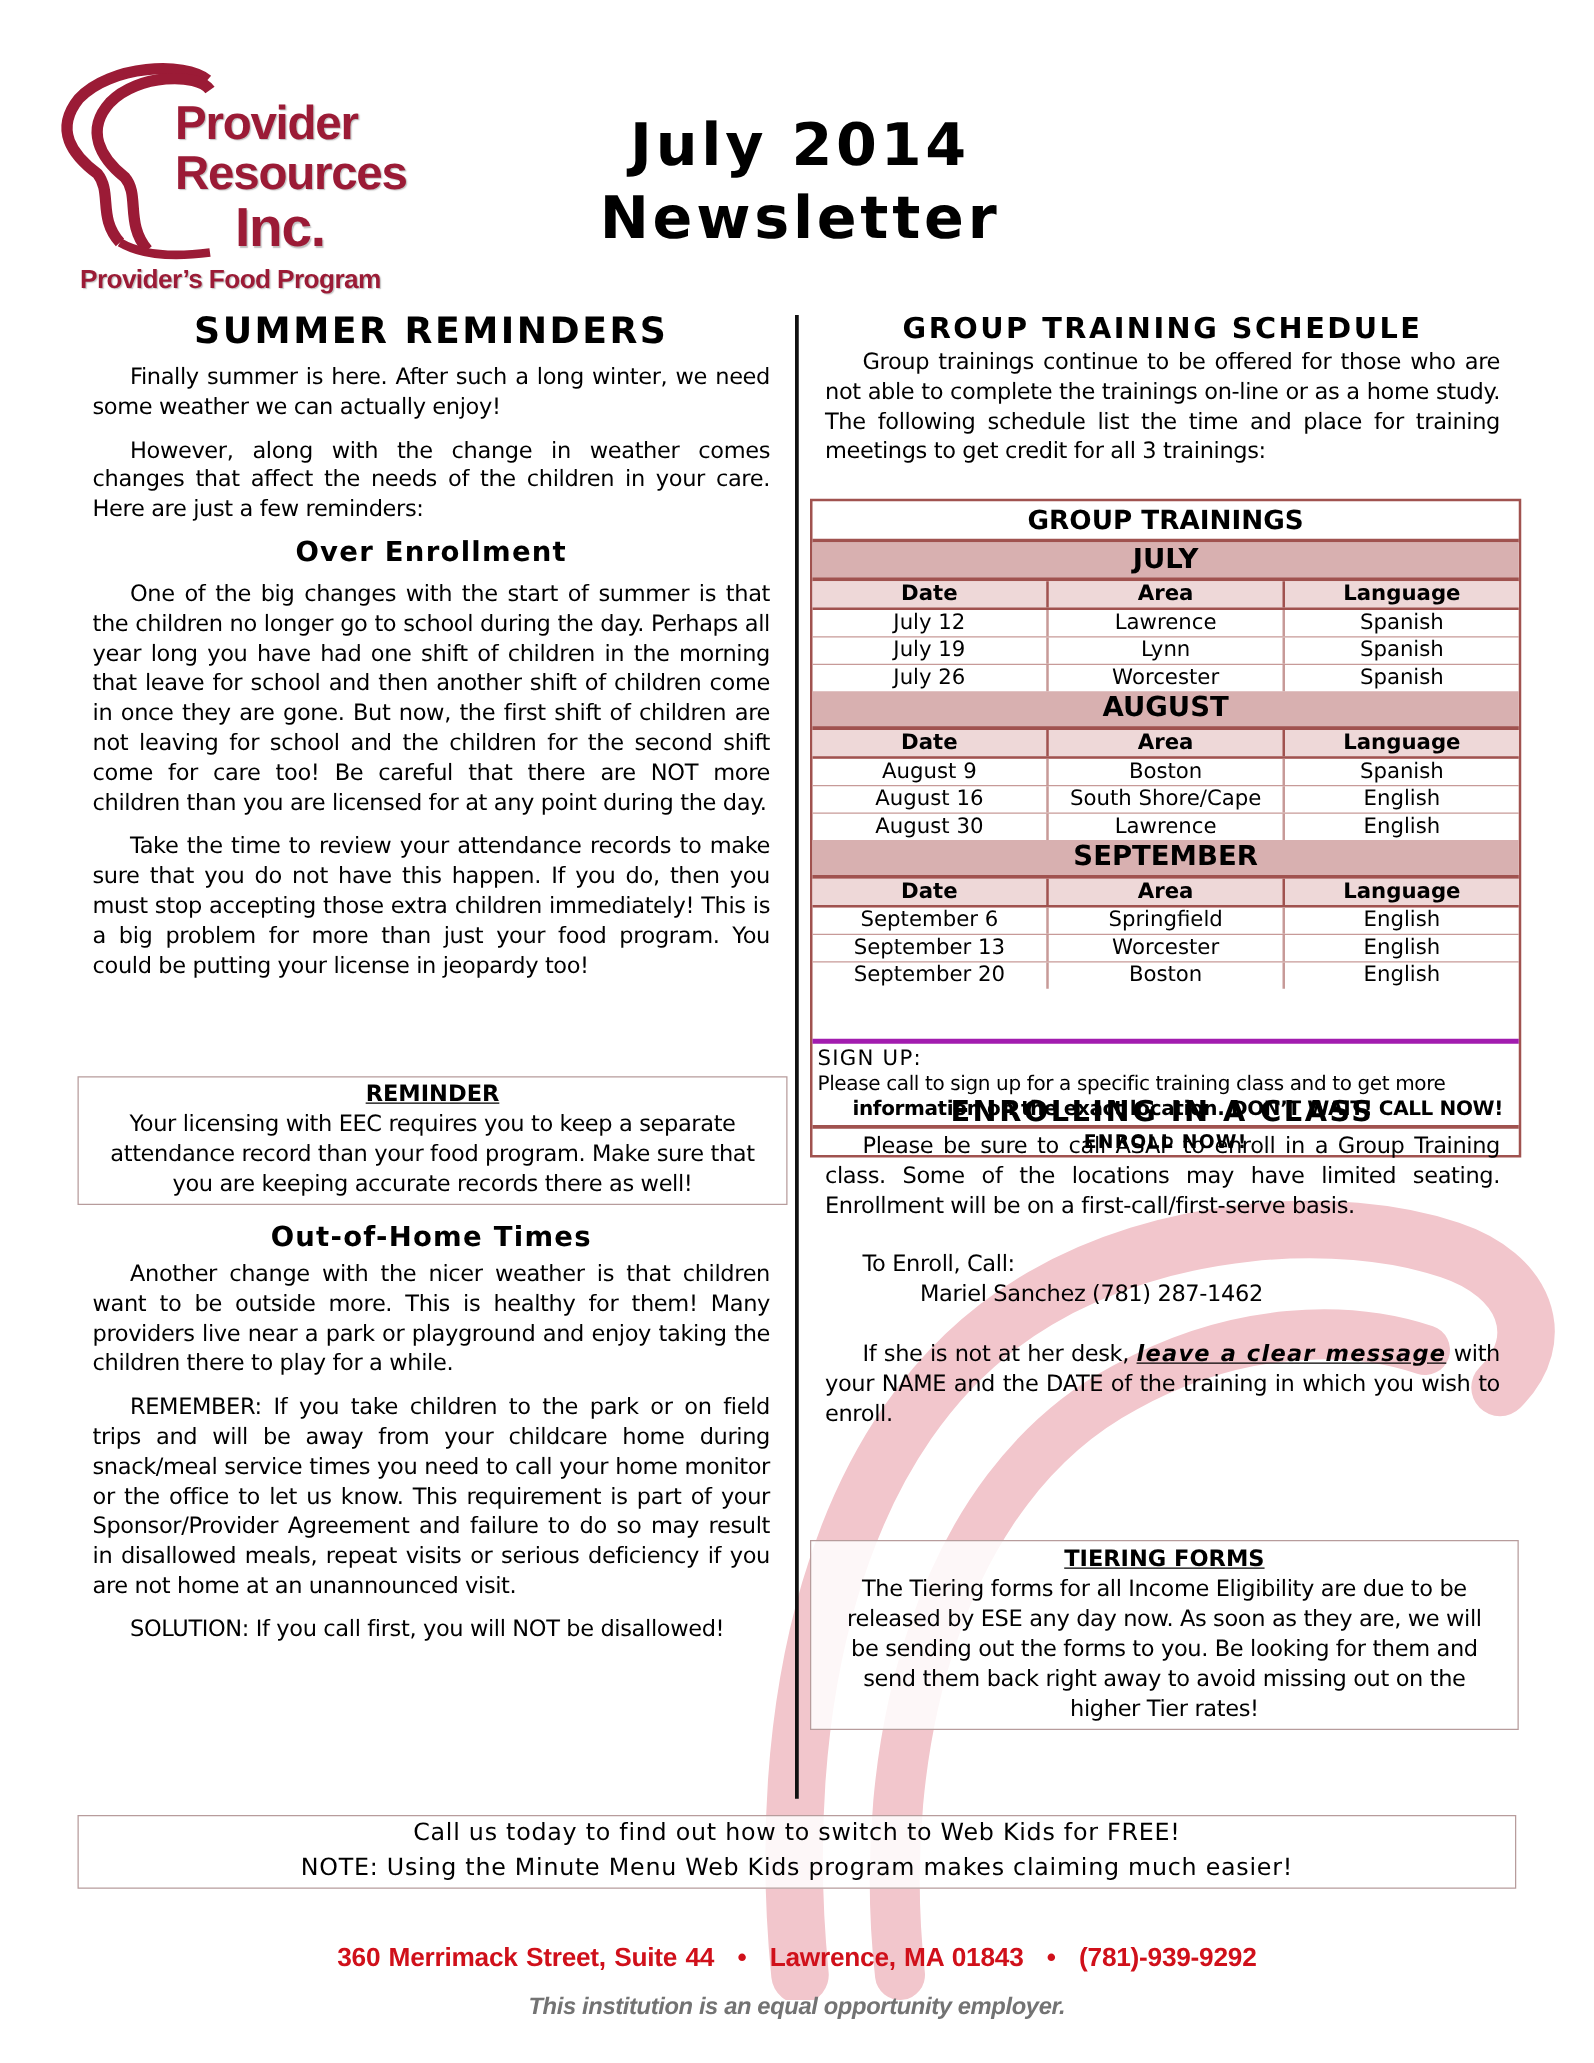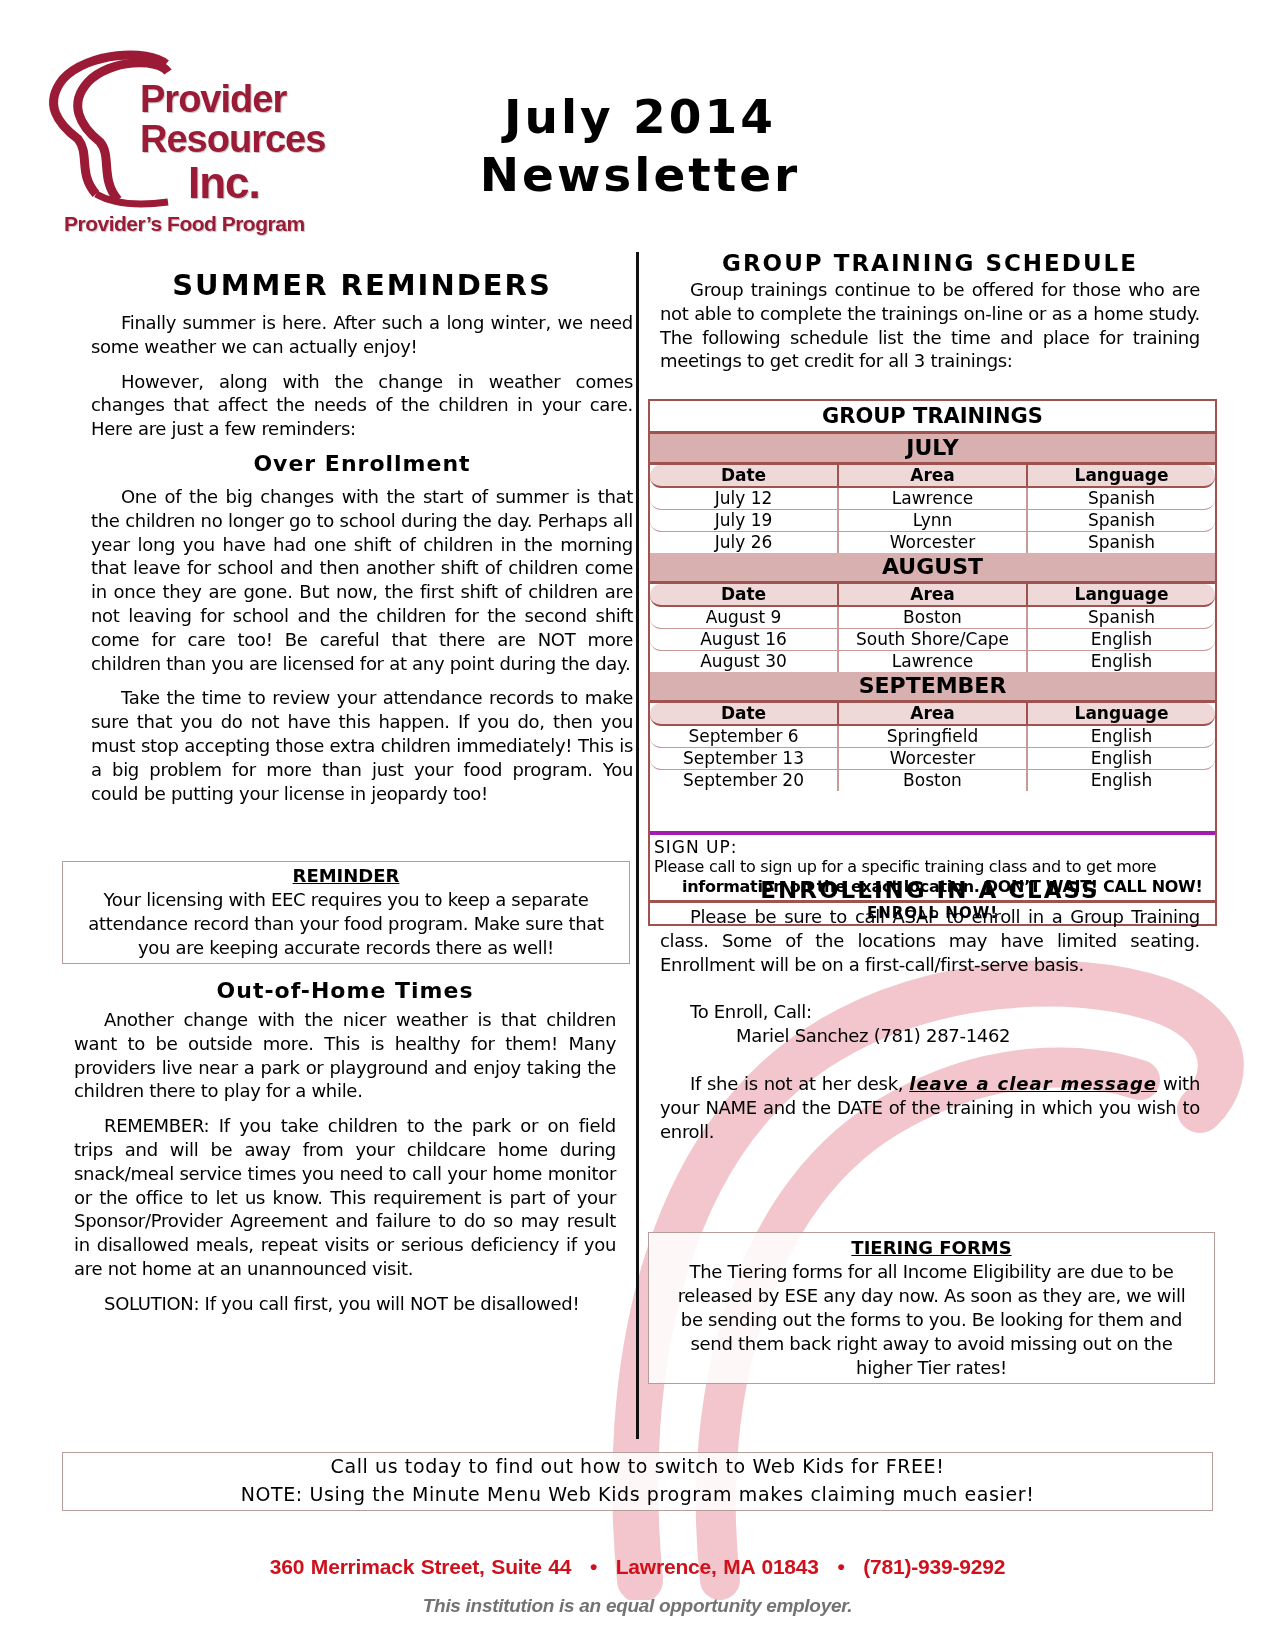--- a/index.html
+++ b/index.html
@@ -21,21 +21,21 @@
 
   
   #masthead { left: 420px; top: 88px; width: 440px; text-align: center; font-family: "DejaVu Sans", sans-serif;
               font-weight: bold; font-size: 47px; line-height: 58px; letter-spacing: 3px; z-index: 2; }
 
   
   #col-divider { left: 636px; top: 252px; width: 3px; height: 1187px; background: #111; z-index: 2; }
 
   
   .col { position: absolute; z-index: 2; }
-  #left-col { left: 74px; top: 265px; width: 542px; margin-left: 17px; }
+  #left-col { left: 74px; top: 244px; width: 542px; }
   #right-col { left: 660px; top: 248px; width: 540px; }
 
   h1.sec { font-family: "DejaVu Sans", sans-serif; font-weight: bold; font-size: 29px; letter-spacing: 2px;
            text-align: center; margin: 0; line-height: 40px; }
   h2.sub { font-family: "DejaVu Sans", sans-serif; font-weight: bold; font-size: 22px; letter-spacing: 1px;
            text-align: center; margin: 0; line-height: 30px; }
   h1.sec-r { font-family: "DejaVu Sans", sans-serif; font-weight: bold; font-size: 23px; letter-spacing: 2px;
              text-align: center; margin: 0; line-height: 30px; }
 
   p.body { margin: 0; font-size: 18px; line-height: 23.8px; text-align: justify; text-indent: 30px;
@@ -43,21 +43,21 @@
   .gap { height: 11px; }
 
   
   .notebox { position: absolute; border: 1px solid #b79c9c; background: rgba(255,255,255,0.85); text-align: center; z-index: 2; }
   .notebox .box-title { font-weight: bold; text-decoration: underline; font-size: 18px; line-height: 24px; }
   .notebox .box-text { font-size: 18px; line-height: 24px; letter-spacing: -0.3px; }
 
   
   #training-table { position: absolute; left: 648px; top: 399px; width: 565px; border: 2px solid #a0524f; z-index: 2;
                     background: #fff; }
-  .t-row { display: flex; border-bottom: 1px solid #c79a98; border-radius: 11px; }
+  .t-row { display: flex; border-bottom: 1px solid #c79a98; }
   .t-title { height: 30px; line-height: 30px; text-align: center; font-weight: bold; font-size: 21px; border-bottom: 3px solid #a0524f; }
   .t-month { height: 28px; line-height: 28px; text-align: center; font-weight: bold; font-size: 22px; background: #d8b0b0;
              border-bottom: 3px solid #a0524f; }
   .t-head { background: #eed8d8; font-weight: bold; border-bottom: 2px solid #a0524f; }
   .t-cell { flex: 1; text-align: center; font-size: 17px; height: 21px; line-height: 21px; border-right: 2px solid #c79a98; }
   .t-cell:last-child { border-right: none; }
   .t-head .t-cell { border-right: 2px solid #a0524f; }
   .t-head .t-cell:last-child { border-right: none; }
   .signup { padding: 2px 4px 3px 4px; border-bottom: 3px solid #a0524f; border-top: 4px solid #a21caf; margin-top: 40px; }
   .signup-label { font-size: 17px; letter-spacing: 1px; line-height: 20px; }

